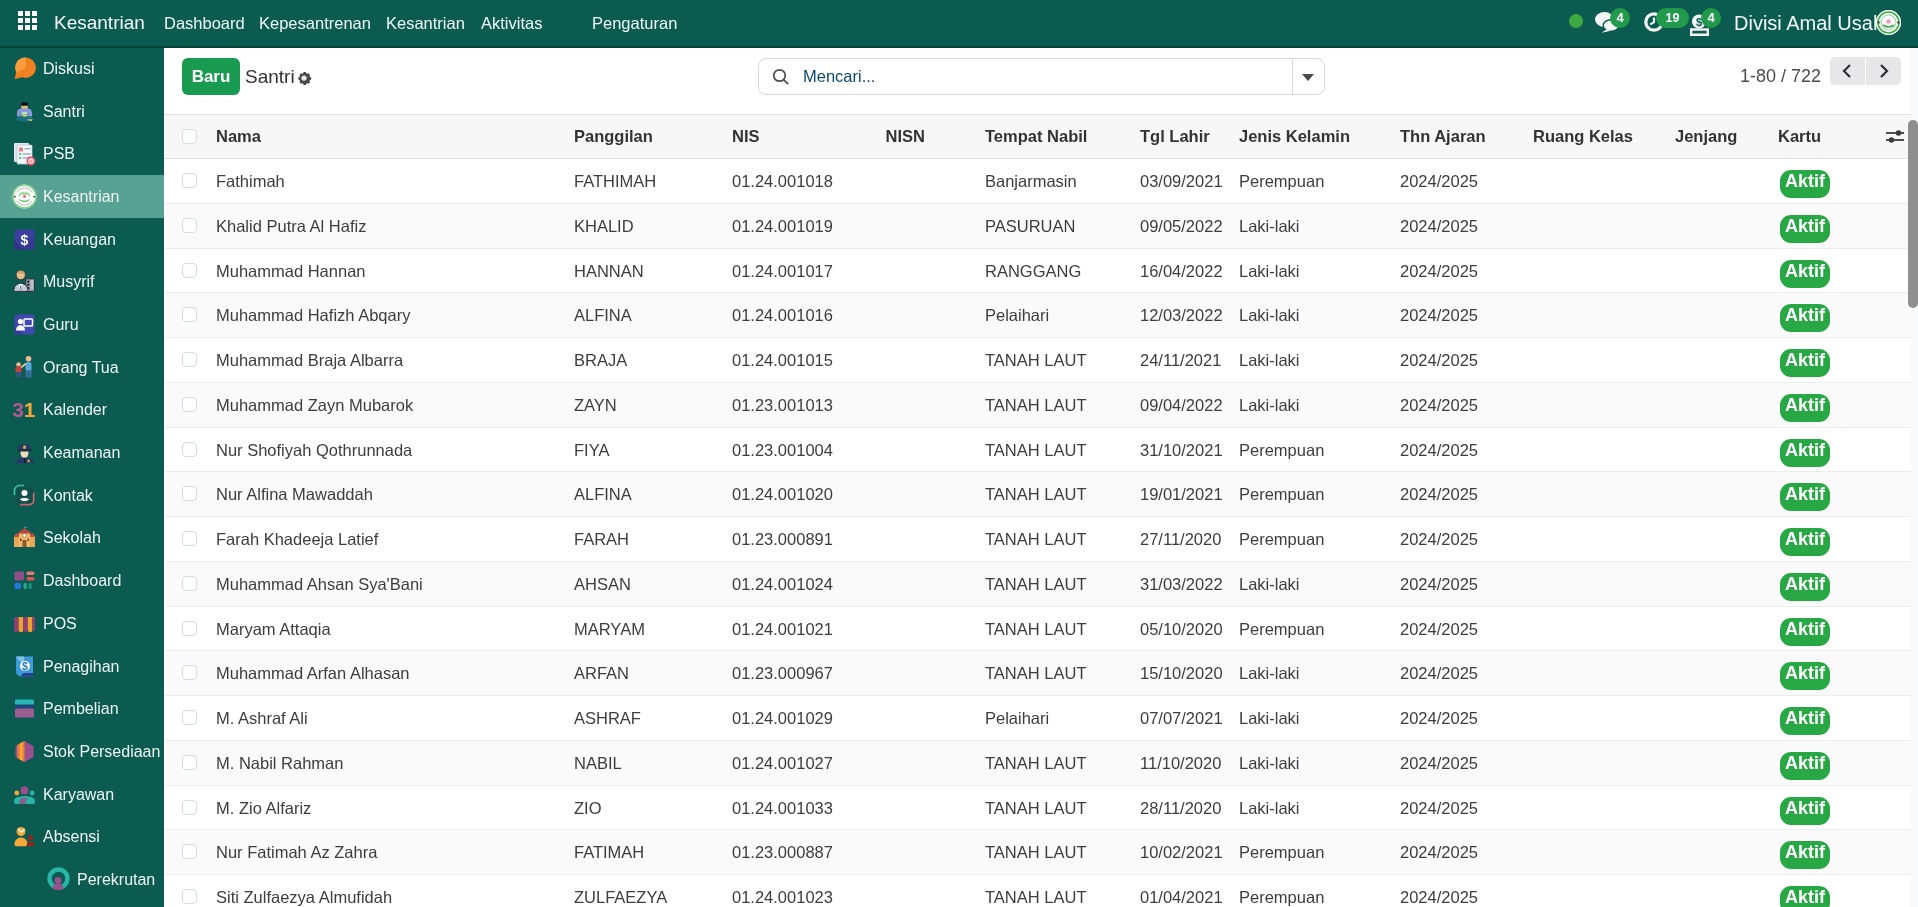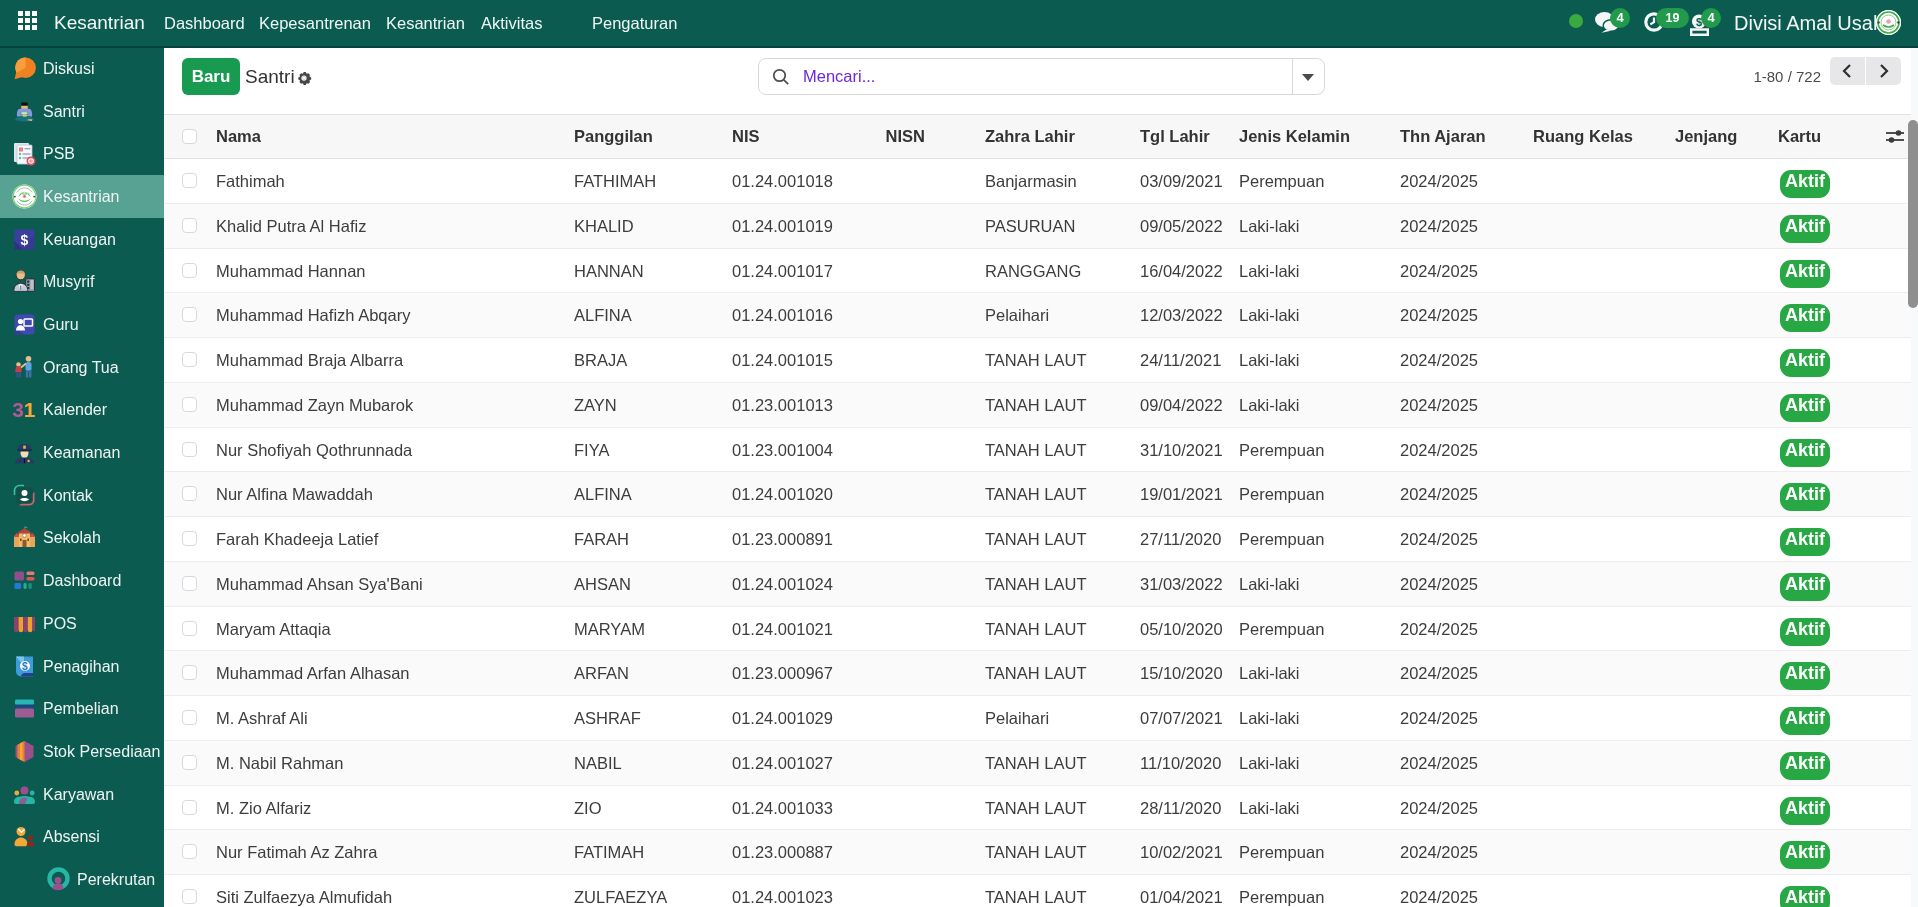--- a/index.html
+++ b/index.html
@@ -18,23 +18,23 @@
   .sb-item.active { background:#58a294; }
   .sb-icon { position:absolute; left:12px; top:9px; width:25px; height:25px; }
   .sb-label { position:absolute; left:43px; top:0; height:43px; line-height:43px; color:#edf4f2; font-size:16px; }
 
   .content { position:fixed; left:164px; top:47px; width:1754px; height:860px; background:#fff; }
   .btn-baru { position:absolute; left:18px; top:11px; width:58px; height:37px; background:#189a50; border-radius:6px; color:#fff; font-size:17px; font-weight:bold; text-align:center; line-height:37px; }
   .page-title { position:absolute; left:81px; top:11px; height:37px; line-height:37px; font-size:19px; color:#323232; }
   .gear { position:absolute; left:131px; top:22px; }
   .searchbox { position:absolute; left:594px; top:11px; width:567px; height:37px; border:1px solid #d8d8d8; border-radius:8px; background:#fff; }
   .searchbox .sep { position:absolute; right:31px; top:0; width:1px; height:35px; background:#d8d8d8; }
-  .search-ph { position:absolute; left:44px; top:0; height:35px; line-height:35px; color:#6d28d9; font-size:16.5px; }
+  .search-ph { position:absolute; left:44px; top:0; height:35px; line-height:35px; color:#0c4a6e; font-size:16.5px; }
   .caret { position:absolute; right:10px; top:15px; width:0; height:0; border-left:6px solid transparent; border-right:6px solid transparent; border-top:7px solid #4a4a4a; }
-  .pagecount { position:absolute; left:1507px; top:11px; width:150px; height:37px; line-height:37px; text-align:right; font-size:15px; color:#4b4b4b; white-space:nowrap; }
+  .pagecount { position:absolute; left:1507px; top:11px; width:150px; height:37px; line-height:37px; text-align:right; font-size:18px; color:#4b4b4b; white-space:nowrap; }
   .pgbtn { position:absolute; top:10px; width:35px; height:28px; background:#e7e7ea; }
   .pgbtn.l { left:1666px; border-radius:5px 0 0 5px; }
   .pgbtn.r { left:1702px; border-radius:0 5px 5px 0; }
 
   .list-head { position:absolute; left:0; top:67px; width:1902px; height:45px; background:#f7f7f8; border-top:1px solid #e2e2e4; border-bottom:1px solid #e2e2e4; }
   .rows { position:absolute; left:0; top:112px; width:1754px; height:748px; }
   .lrow { position:relative; width:1754px; height:44.75px; border-bottom:1px solid #ededf0; background:#fff; }
   .lrow.alt { background:#fafafb; }
   .cell { position:absolute; top:0; height:44px; line-height:44px; font-size:16.5px; color:#3d3d3f; white-space:nowrap; }
   .hcell { position:absolute; top:0; height:43px; line-height:43px; font-size:16.5px; font-weight:bold; color:#333; white-space:nowrap; }
@@ -350,21 +350,21 @@
   <div class="pgbtn r"><svg width="35" height="28" viewBox="0 0 35 28">
         <path d="M15 8 L21 14 L15 20" fill="none" stroke="#2e2e2e" stroke-width="2.2"></path>
       </svg></div>
 
   <div class="list-head">
     <div class="cb" style="top:14px;"></div>
     <span class="hcell c1">Nama</span>
     <span class="hcell c2">Panggilan</span>
     <span class="hcell c3">NIS</span>
     <span class="hcell c4">NISN</span>
-    <span class="hcell c5">Zahra Lahir</span>
+    <span class="hcell c5">Tempat Nabil</span>
     <span class="hcell c6">Tgl Lahir</span>
     <span class="hcell c7">Jenis Kelamin</span>
     <span class="hcell c8">Thn Ajaran</span>
     <span class="hcell c9">Ruang Kelas</span>
     <span class="hcell c10">Jenjang</span>
     <span class="hcell c11">Kartu</span>
     <svg style="position:absolute;left:1722px;top:14px;" width="18" height="16" viewBox="0 0 18 16">
       <line x1="0" y1="4" x2="18" y2="4" stroke="#3c3c3c" stroke-width="1.8"></line>
       <line x1="0" y1="11" x2="18" y2="11" stroke="#3c3c3c" stroke-width="1.8"></line>
       <circle cx="12.5" cy="4" r="2.8" fill="#3c3c3c"></circle>

